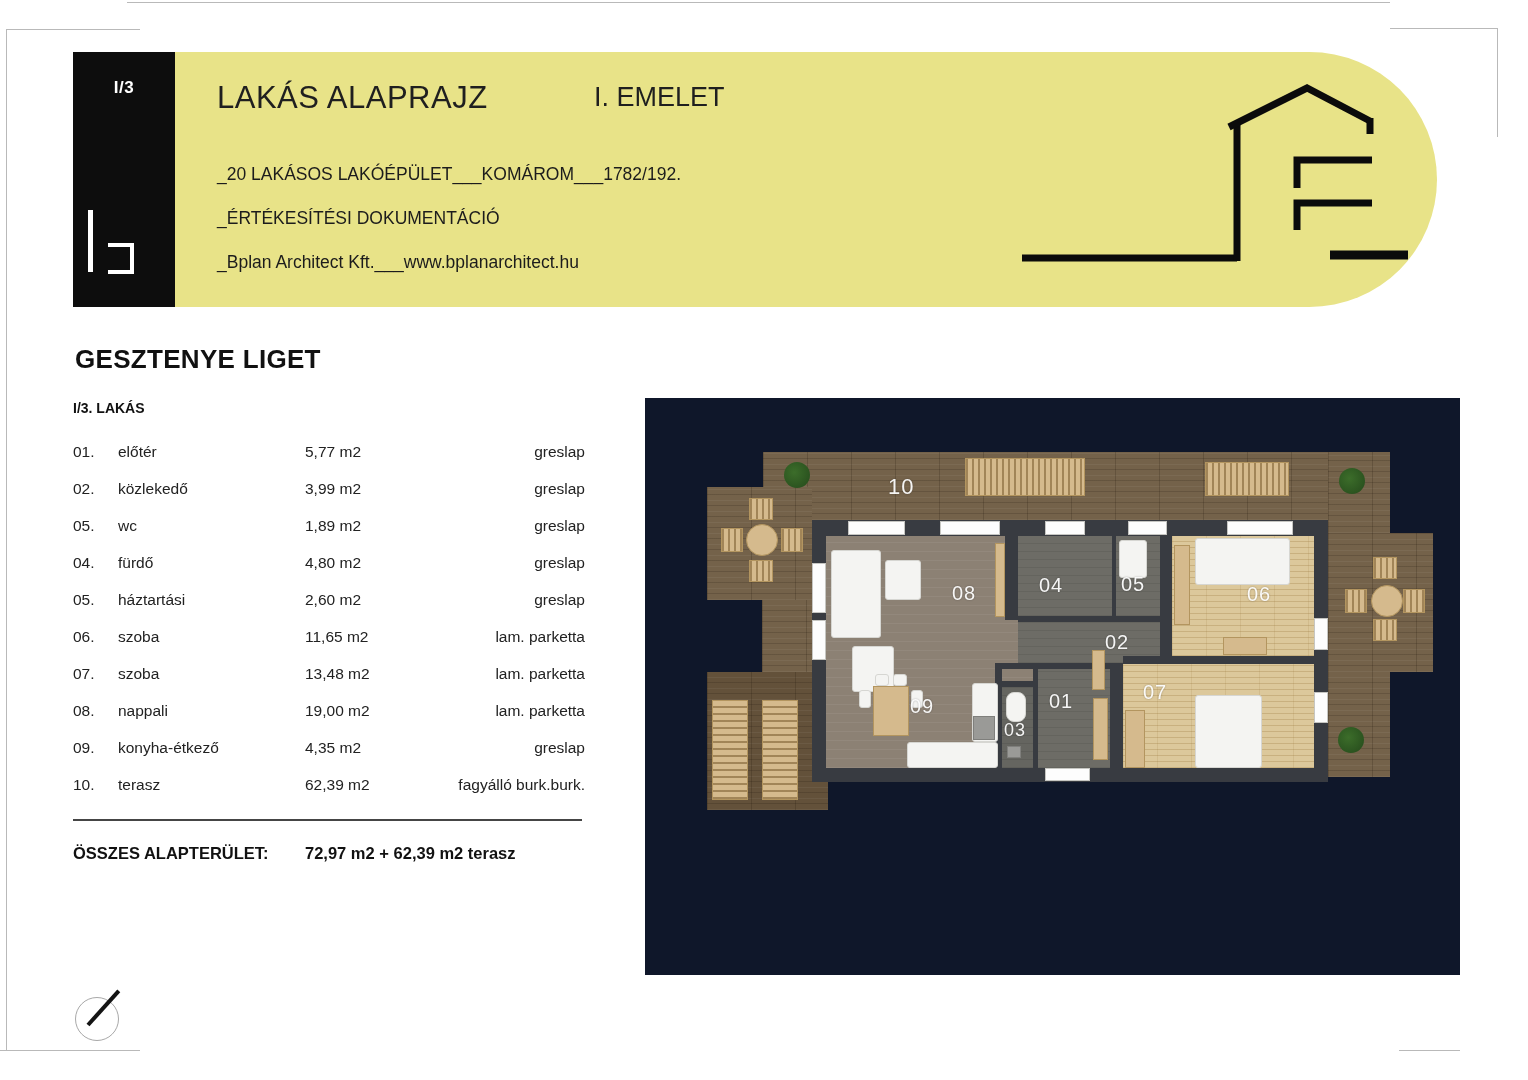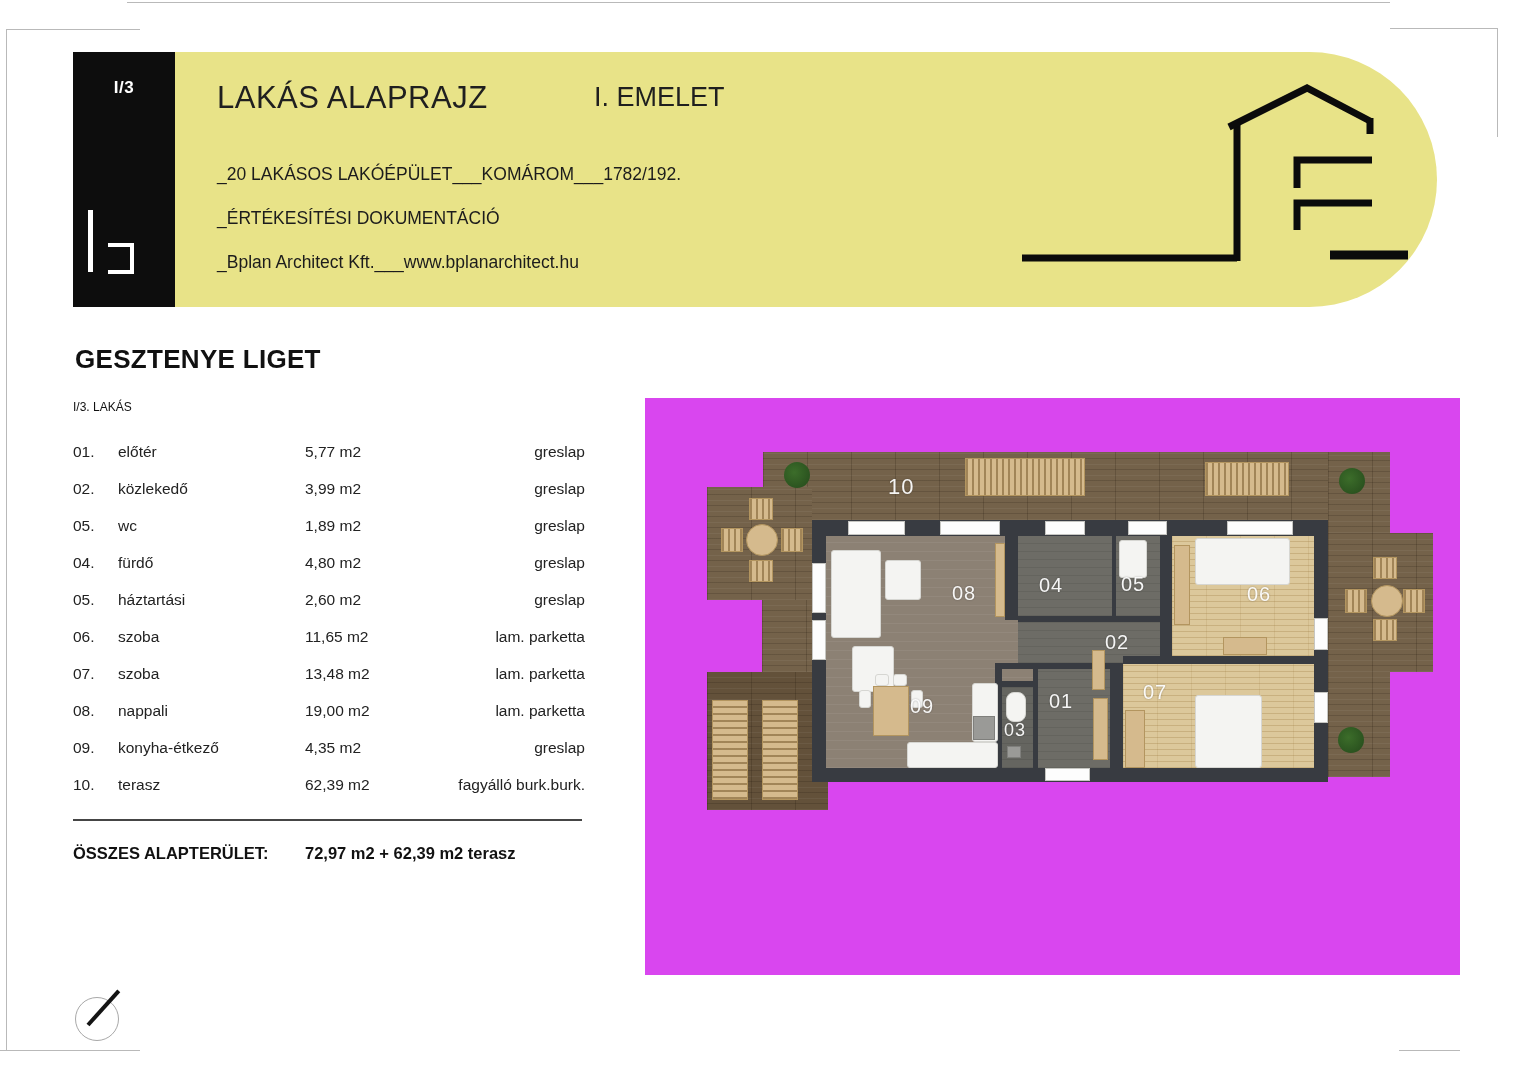--- a/index.html
+++ b/index.html
@@ -14,37 +14,37 @@
   .logo-bar{position:absolute;left:15px;top:158px;width:5px;height:62px;background:#fff;}
   .logo-bracket{position:absolute;left:35px;top:191px;width:22px;height:23px;
                 border:4px solid #fff;border-left:none;}
   .banner{position:absolute;left:175px;top:52px;width:1262px;height:255px;background:#e8e388;
           border-radius:0 128px 128px 0;}
   .banner .ttl{position:absolute;left:42px;top:28px;font-size:31px;color:#1f1f1f;letter-spacing:.5px;}
   .banner .flr{position:absolute;left:408px;top:30px;font-size:27px;color:#1f1f1f;margin-left:11px;}
   .banner .ln{position:absolute;left:42px;font-size:17.5px;color:#1c1c1c;}
   
   .proj{position:absolute;left:75px;top:344px;font-size:26px;font-weight:bold;color:#111;letter-spacing:.3px;}
-  .unit{position:absolute;left:73px;top:400px;font-size:12px;font-weight:normal;color:#111;}
+  .unit{position:absolute;left:73px;top:400px;font-size:14px;font-weight:bold;color:#111;}
   .rtable{position:absolute;left:73px;top:433px;width:512px;font-size:15.5px;color:#222;}
   .rtable .row{display:flex;height:37px;align-items:center;}
   .rtable .c-no{width:45px;}
   .rtable .c-name{width:187px;}
   .rtable .c-area{width:138px;}
   .rtable .c-fin{flex:1;text-align:right;}
   .divider{position:absolute;left:73px;top:819px;width:509px;height:2px;background:#454545;}
   .total-label{position:absolute;left:73px;top:844px;font-size:16.5px;font-weight:bold;color:#111;}
   .total-value{position:absolute;left:305px;top:844px;font-size:16.5px;font-weight:bold;color:#111;}
   
   .compass{position:absolute;left:75px;top:997px;width:42px;height:42px;border:1.5px solid #a8a8a8;
            border-radius:50%;}
   .needle{position:absolute;left:88px;top:1023px;width:46px;height:4px;background:#141414;
           transform:rotate(-48deg);transform-origin:0 50%;}
   
-  .plan{position:absolute;left:645px;top:398px;width:815px;height:577px;background:#d946ef;}
+  .plan{position:absolute;left:645px;top:398px;width:815px;height:577px;background:#0f172a;}
   .wood{background-color:#74624a;background-image:
     repeating-linear-gradient(90deg, rgba(30,20,8,.20) 0 1px, rgba(0,0,0,0) 1px 44px),
     repeating-linear-gradient(0deg, rgba(255,255,255,.05) 0 1px, rgba(0,0,0,0) 1px 6px,
       rgba(20,12,4,.16) 6px 7px, rgba(0,0,0,0) 7px 11px);}
   .wood-dark{background-color:#63513a;}
   .wall{background:#383b41;}
   .floor-gray{background-color:#8c8174;background-image:
     repeating-linear-gradient(0deg, rgba(255,255,255,.06) 0 1px, transparent 1px 9px);}
   .floor-dim{background-color:#6d6c66;background-image:
     repeating-linear-gradient(0deg, rgba(0,0,0,.08) 0 1px, transparent 1px 8px);}

